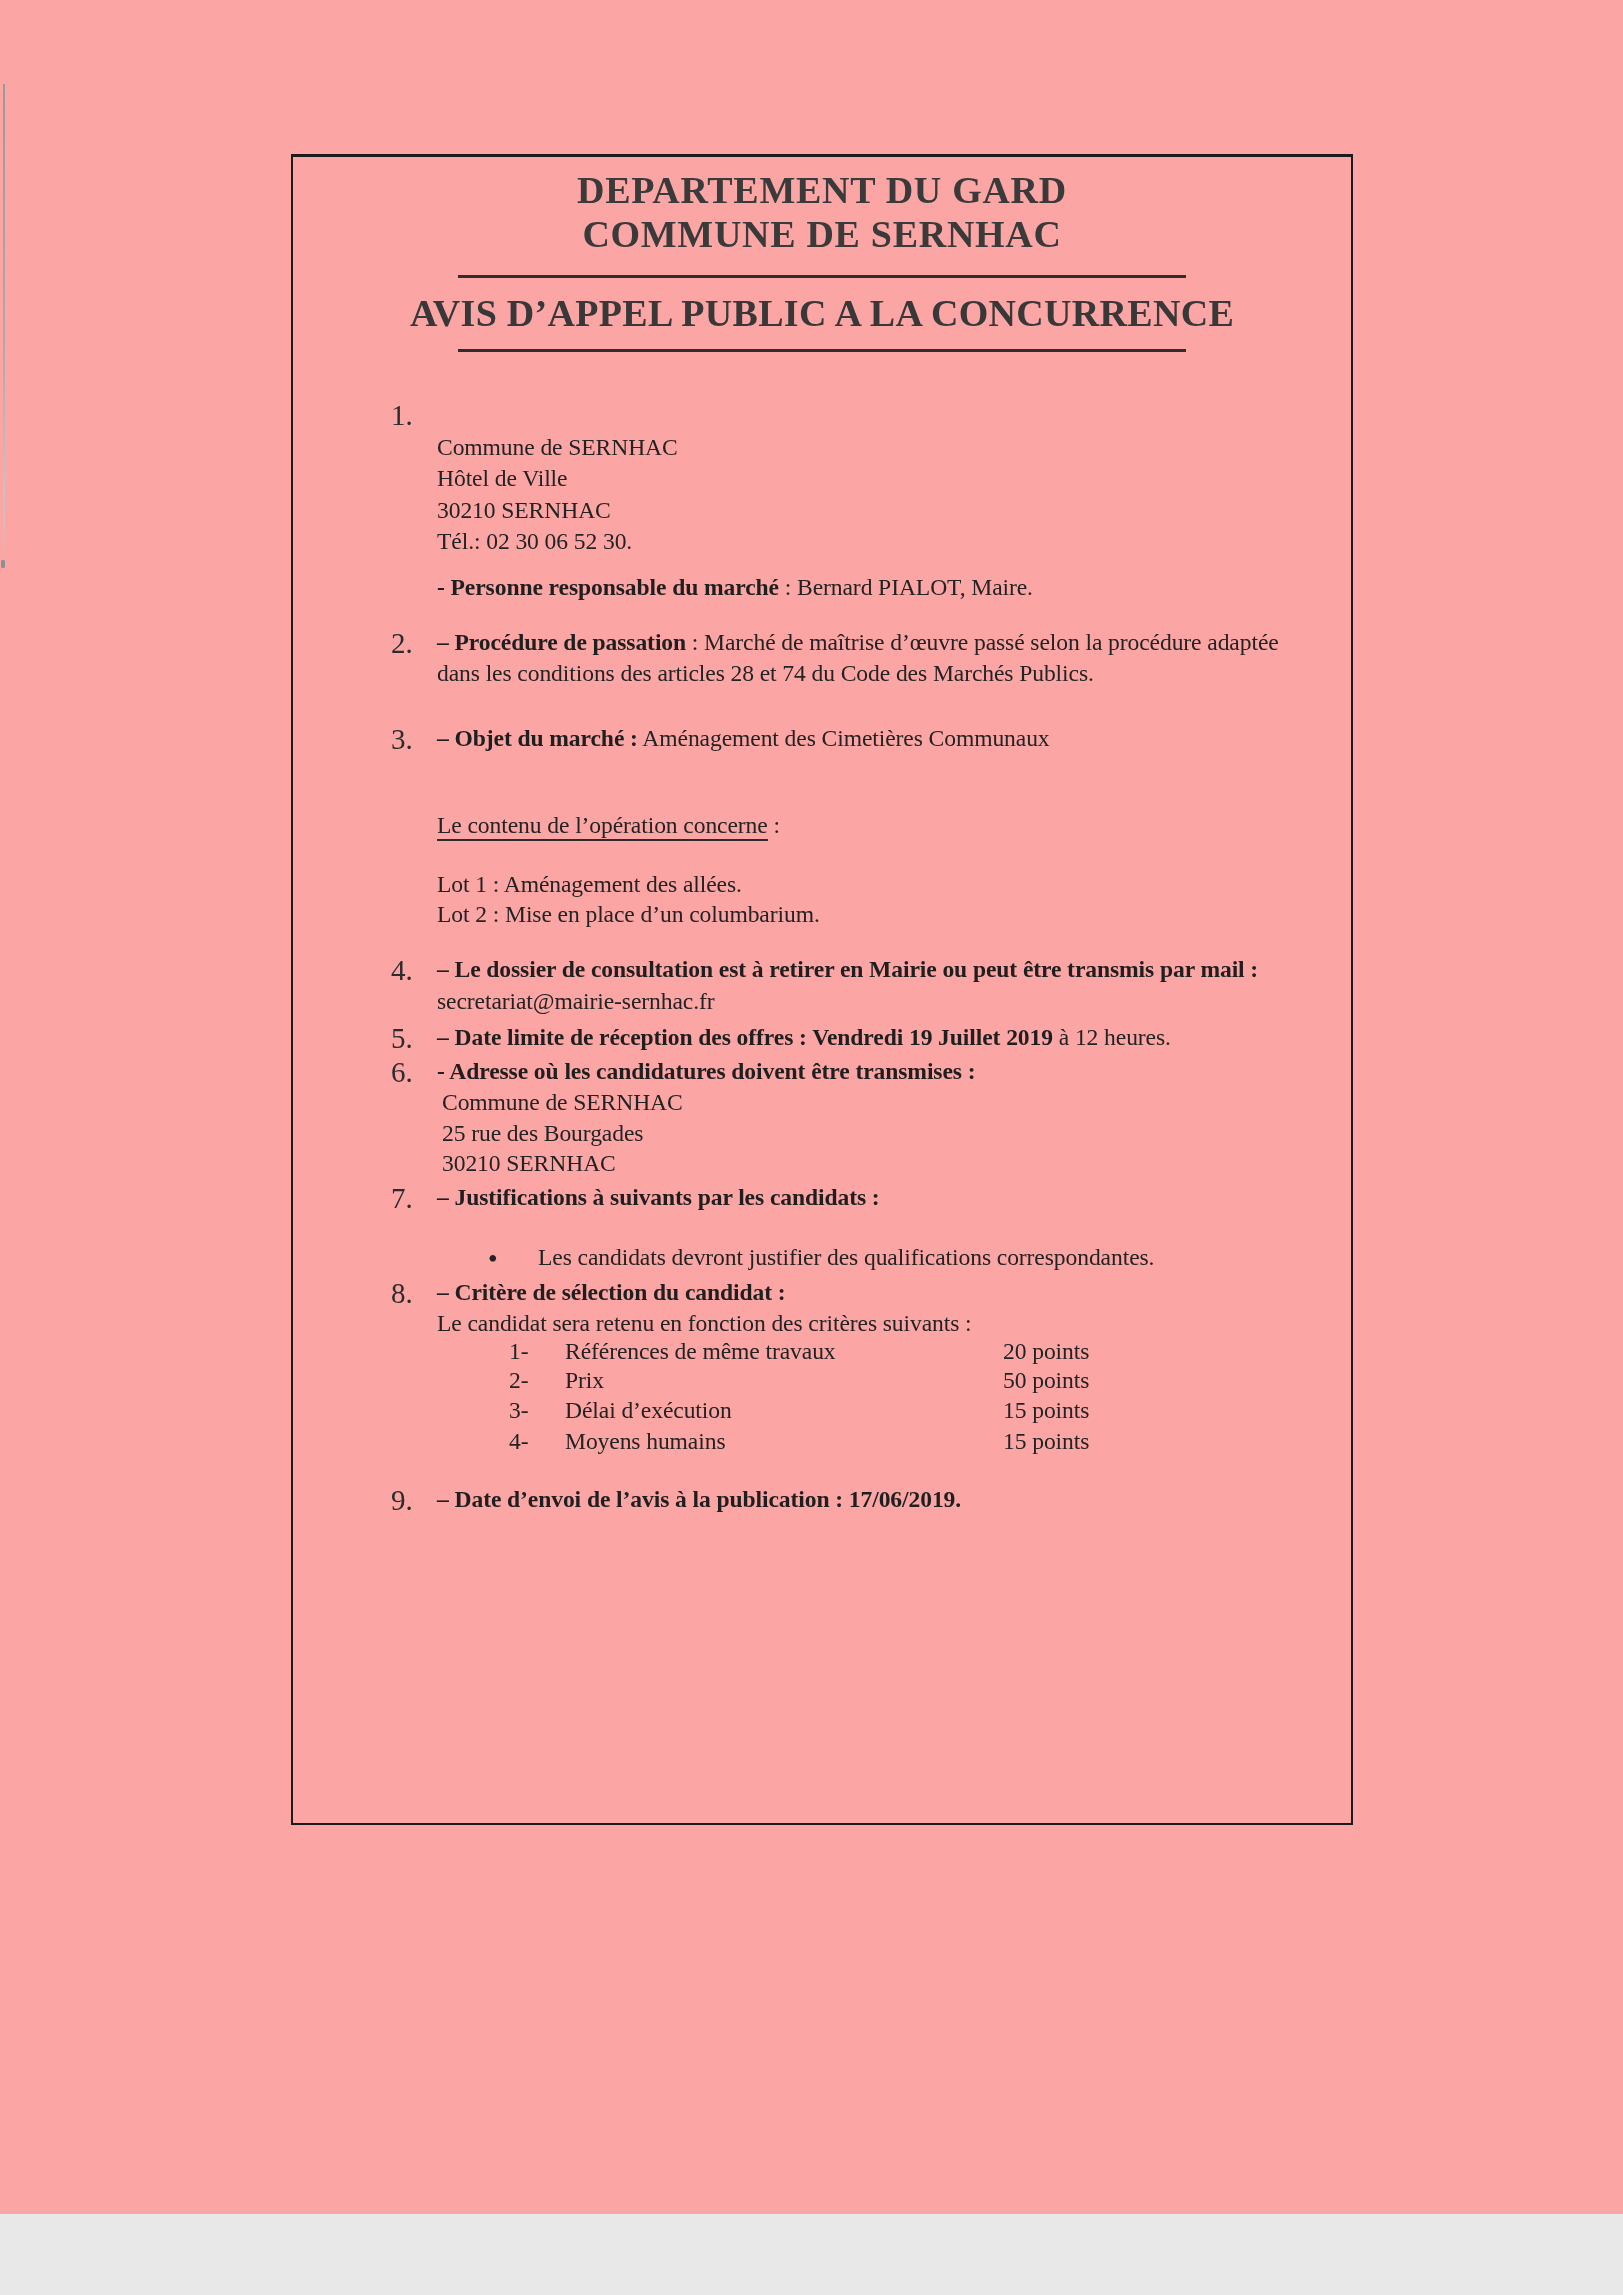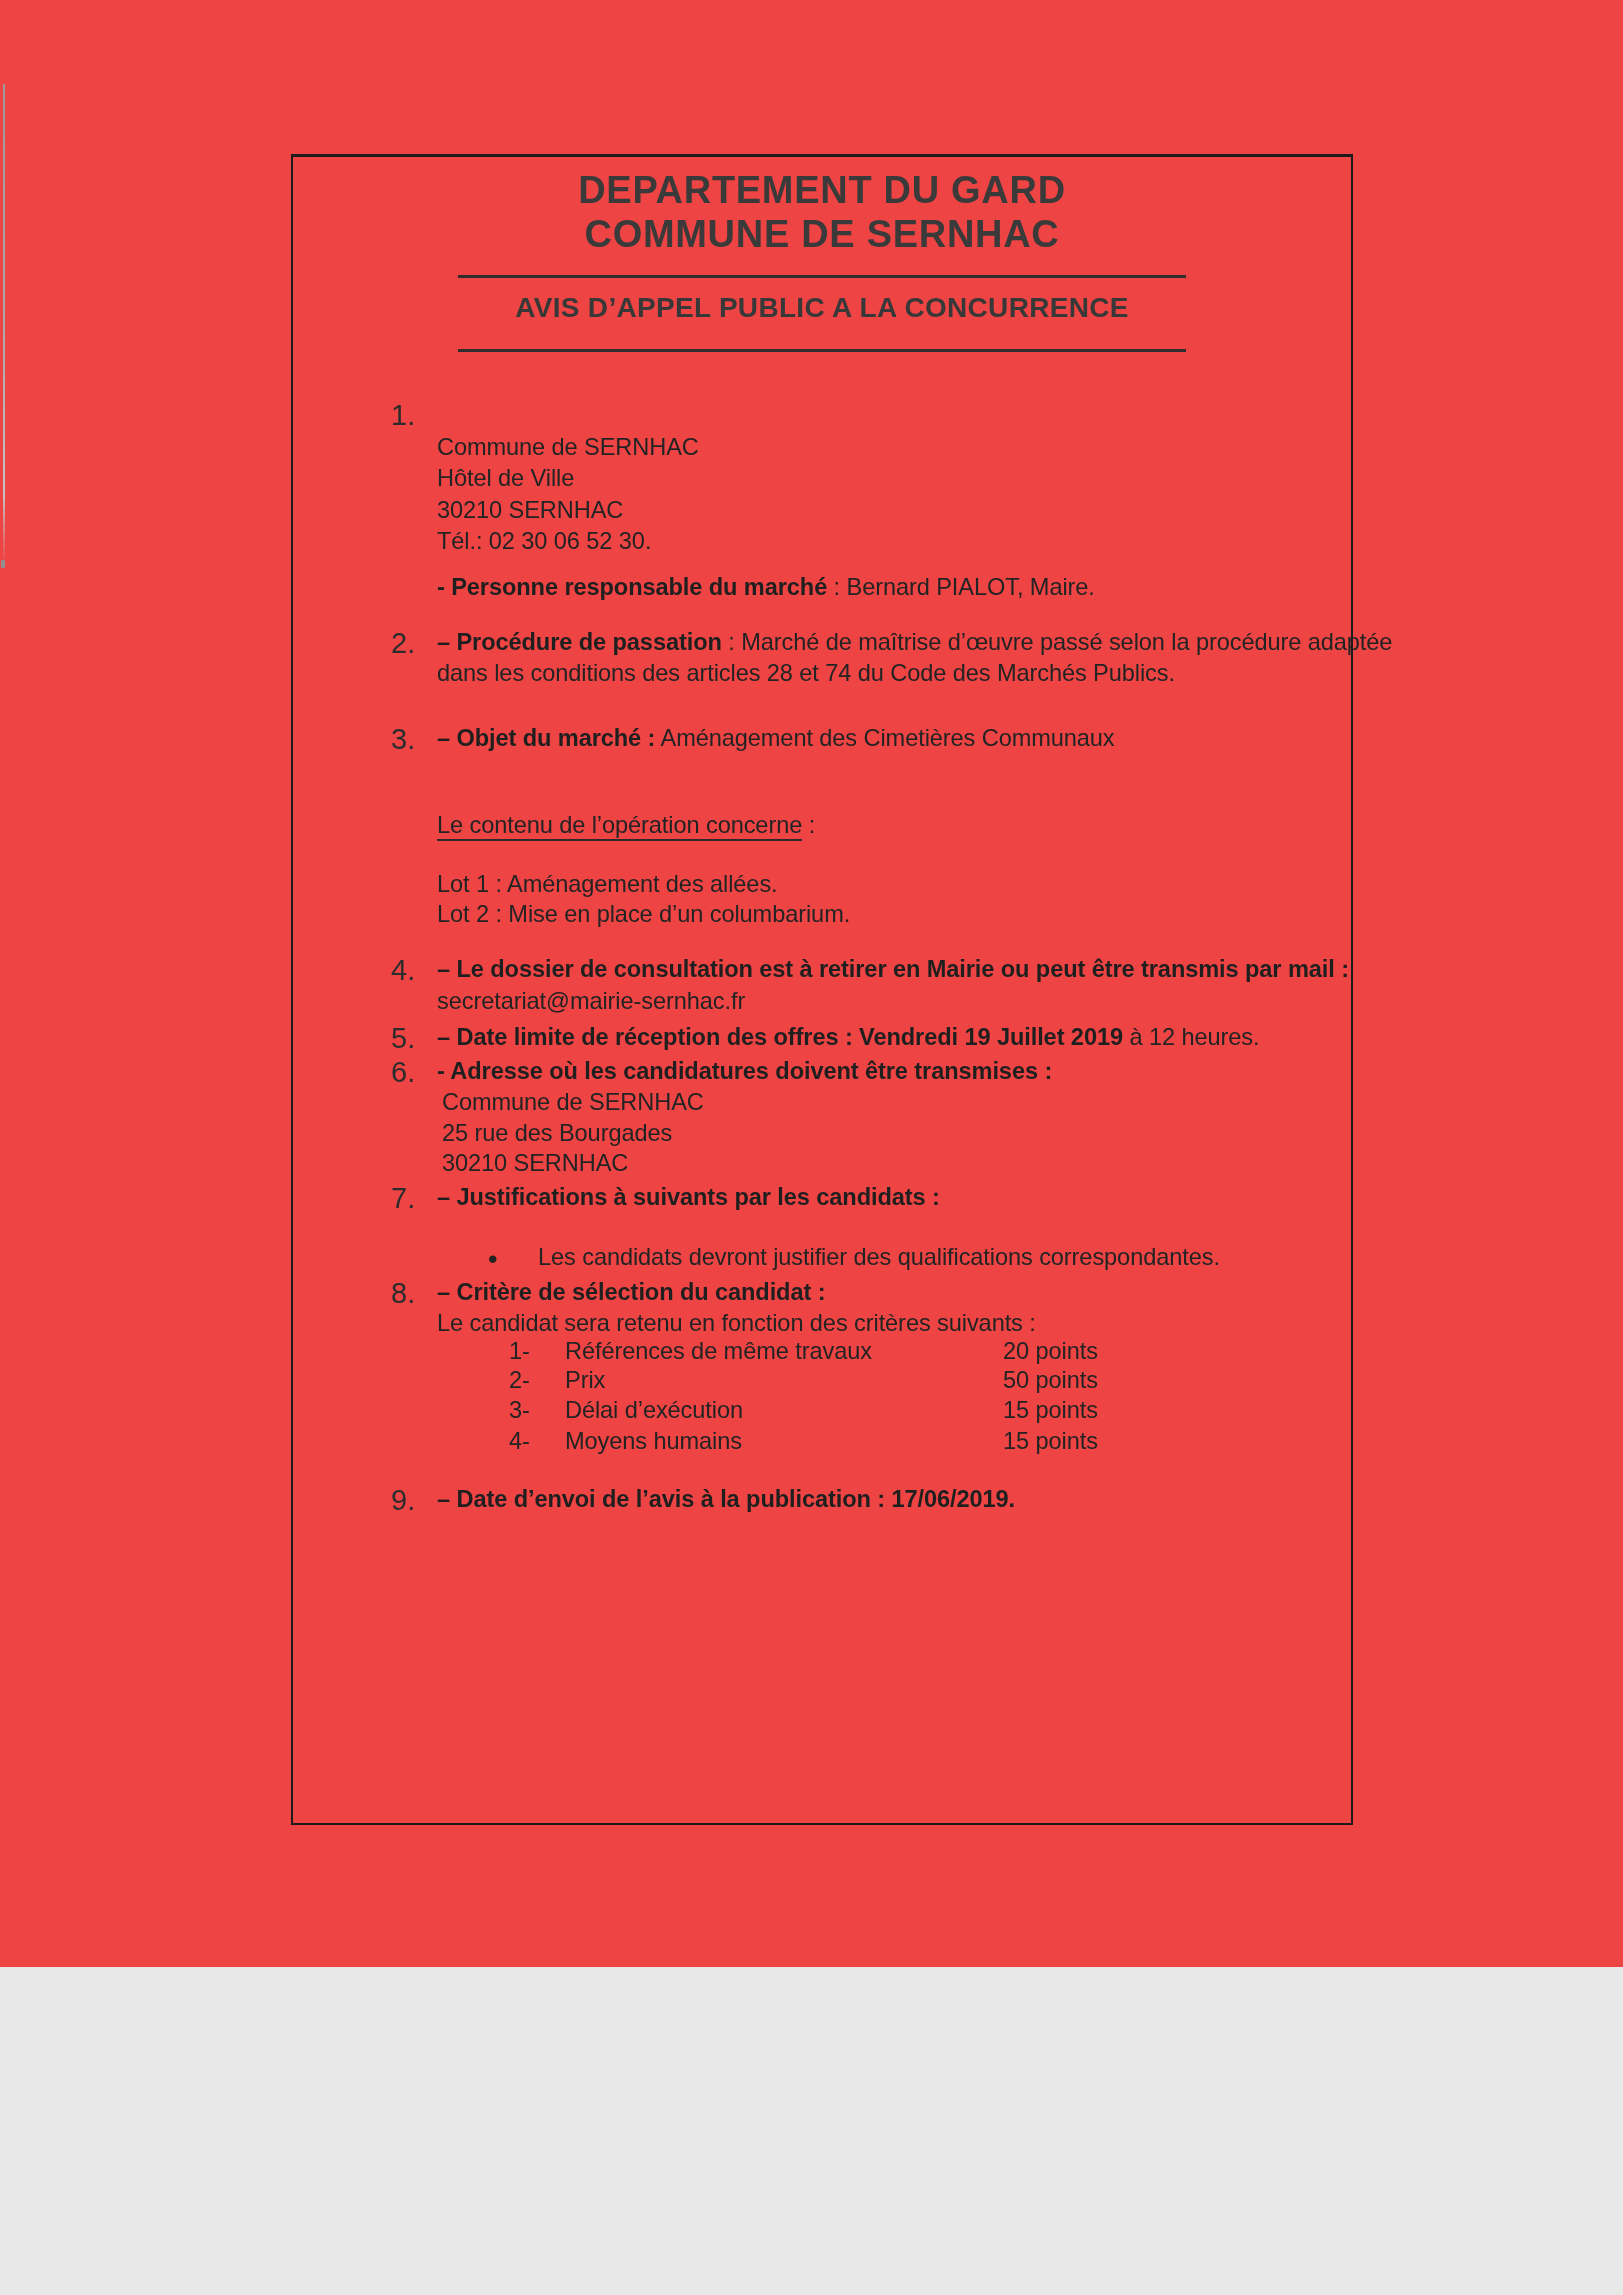--- a/index.html
+++ b/index.html
@@ -1,20 +1,20 @@
 <!DOCTYPE html>
 <html style="font-size:10.5px"><head>
 <meta charset="utf-8">
 <style>
   html,body{margin:0;padding:0;background:#e8e8e8;}
   .page{
     position:relative;
-    width:1623px;height:1967px;
-    background:#ef4444;
-    font-family:Liberation Sans, sans-serif;
+    width:1623px;height:2214px;
+    background:#fca5a5;
+    font-family:Liberation Serif, serif;
     color:#242424;
     overflow:hidden;
   }
   
   .edge-artifact{
     position:absolute;left:3.3px;top:84px;width:2px;height:481px;
     background:linear-gradient(to bottom,#9a9a9a 0%,#ababab 55%,#c4c4c4 85%,rgba(200,200,200,0) 100%);
   }
   .edge-tick{
     position:absolute;left:1.3px;top:560px;width:3.9px;height:7.9px;background:#8f8f8f;border-radius:1.3px;
@@ -25,21 +25,21 @@
     border:2.6px solid #1c1c1c;border-top-width:3.3px;
     background:transparent;
   }
   .hdr{
     position:absolute;left:0;width:100%;
     text-align:center;font-weight:bold;color:#3a3a3a;
     line-height:1;white-space:nowrap;
   }
   .hdr.dept{top:14.4px;font-size:38px;letter-spacing:0.7px;}
   .hdr.commune{top:58px;font-size:38px;letter-spacing:0.7px;}
-  .hdr.avis{top:137px;font-size:28px;letter-spacing:0.3px;color:#383838;}
+  .hdr.avis{top:137px;font-size:38px;letter-spacing:0.3px;color:#383838;}
   .rule{
     position:absolute;left:50%;transform:translateX(-50%);
     width:728px;height:3.3px;background:#2e2e2e;
   }
   .rule.r1{top:118px;}
   .rule.r2{top:192px;}
 
   .num{
     position:absolute;left:98px;
     font-size:29px;line-height:1.15;color:#2c2c2c;white-space:nowrap;

